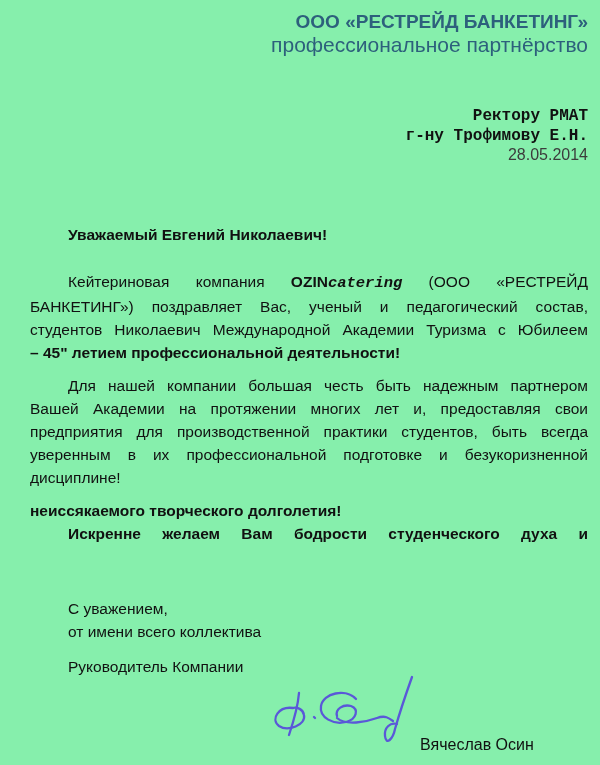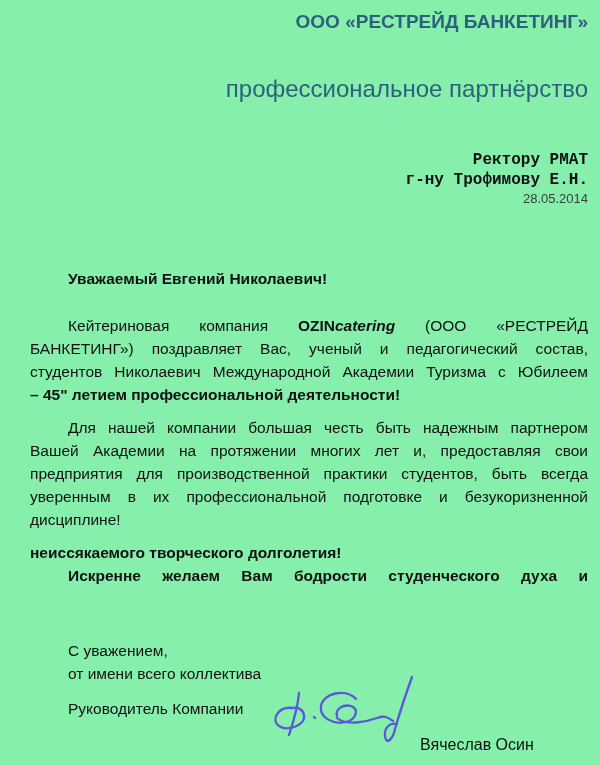--- a/index.html
+++ b/index.html
@@ -23,37 +23,36 @@
   .letterhead {
     text-align: right;
     color: #2d607c;
   }
   .company-name {
     font-size: 19px;
     font-weight: bold;
     line-height: 23px;
   }
   .company-tagline {
-    font-size: 24px;
+    font-size: 21px;
     line-height: 23px;
-    margin-top: 44px;
   }
   .recipient {
     margin-top: 50px;
     text-align: right;
   }
   .recipient .r-line {
     font-weight: bold;
     font-size: 16px;
     line-height: 20px;
     font-family: Liberation Mono, monospace;
   }
   .recipient .r-date {
     font-weight: normal;
-    font-size: 13px;
+    font-size: 16px;
     line-height: 17px;
     color: #3c3c3c;
   }
   .salutation {
     margin-top: 60px;
     font-weight: bold;
     text-indent: 38px;
   }
   .body-text {
     margin-top: 14px;
@@ -69,21 +68,21 @@
     text-align-last: justify;
   }
   .line.first {
     text-indent: 38px;
   }
   .line.last {
     text-align-last: auto;
   }
   .n  { font-weight: normal; font-style: normal; }
   .b  { font-weight: bold;   font-style: normal; }
-  .bi { font-weight: bold;   font-style: italic; }
+  .bi { font-weight: bold;   font-style: italic; font-family: Liberation Mono, monospace; }
   .closing {
     margin-top: 52px;
     padding-left: 38px;
   }
   .sender-title {
     margin-top: 12px;
     padding-left: 38px;
   }
   .signature-area {
     position: absolute;

